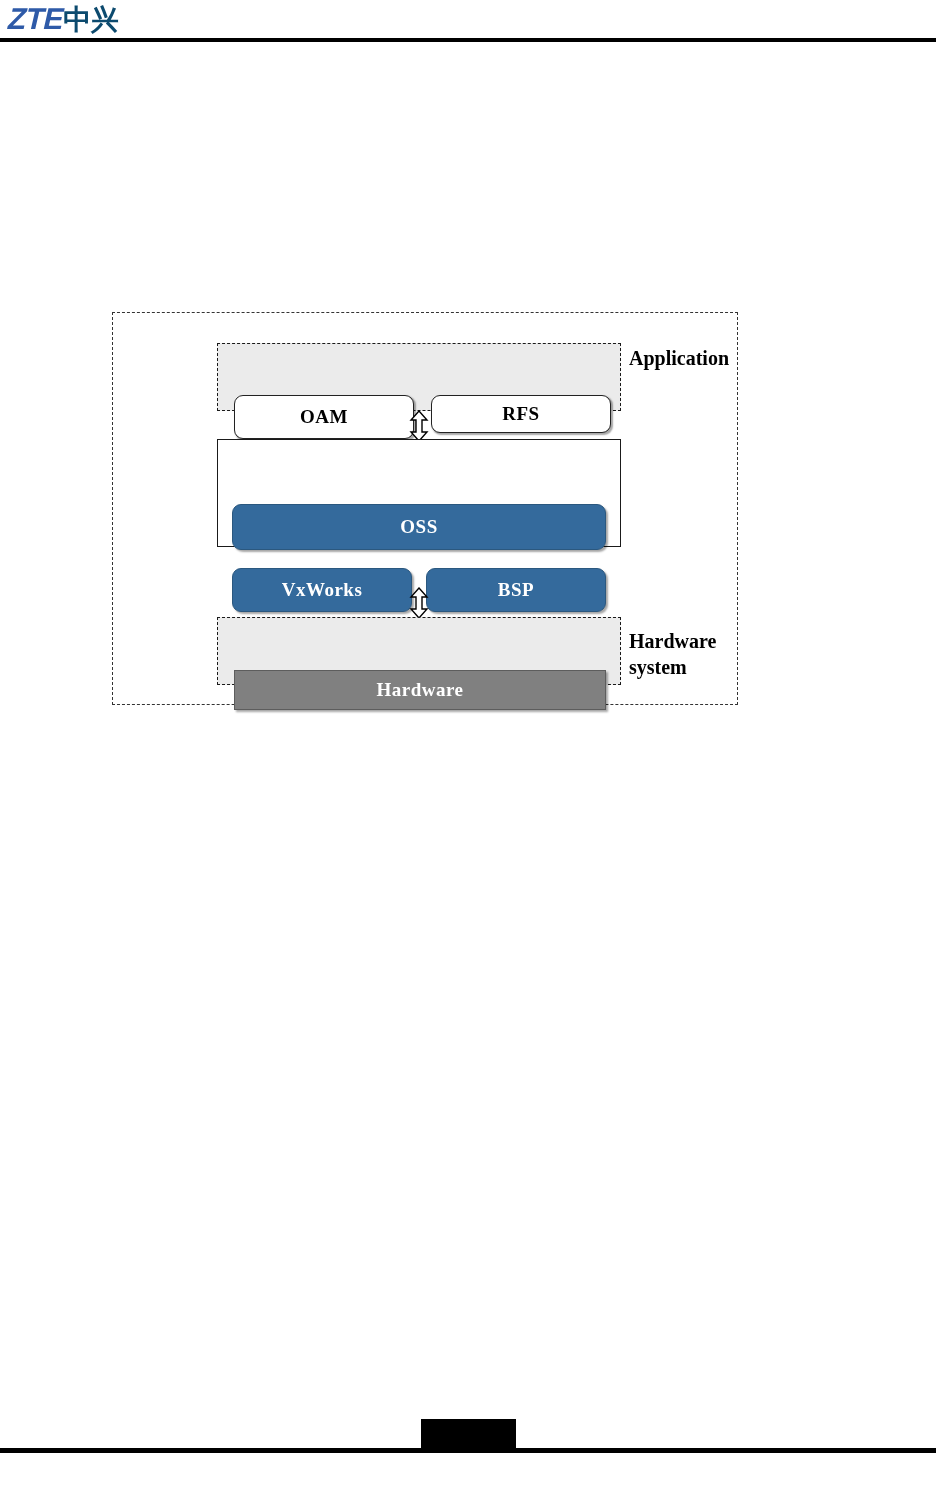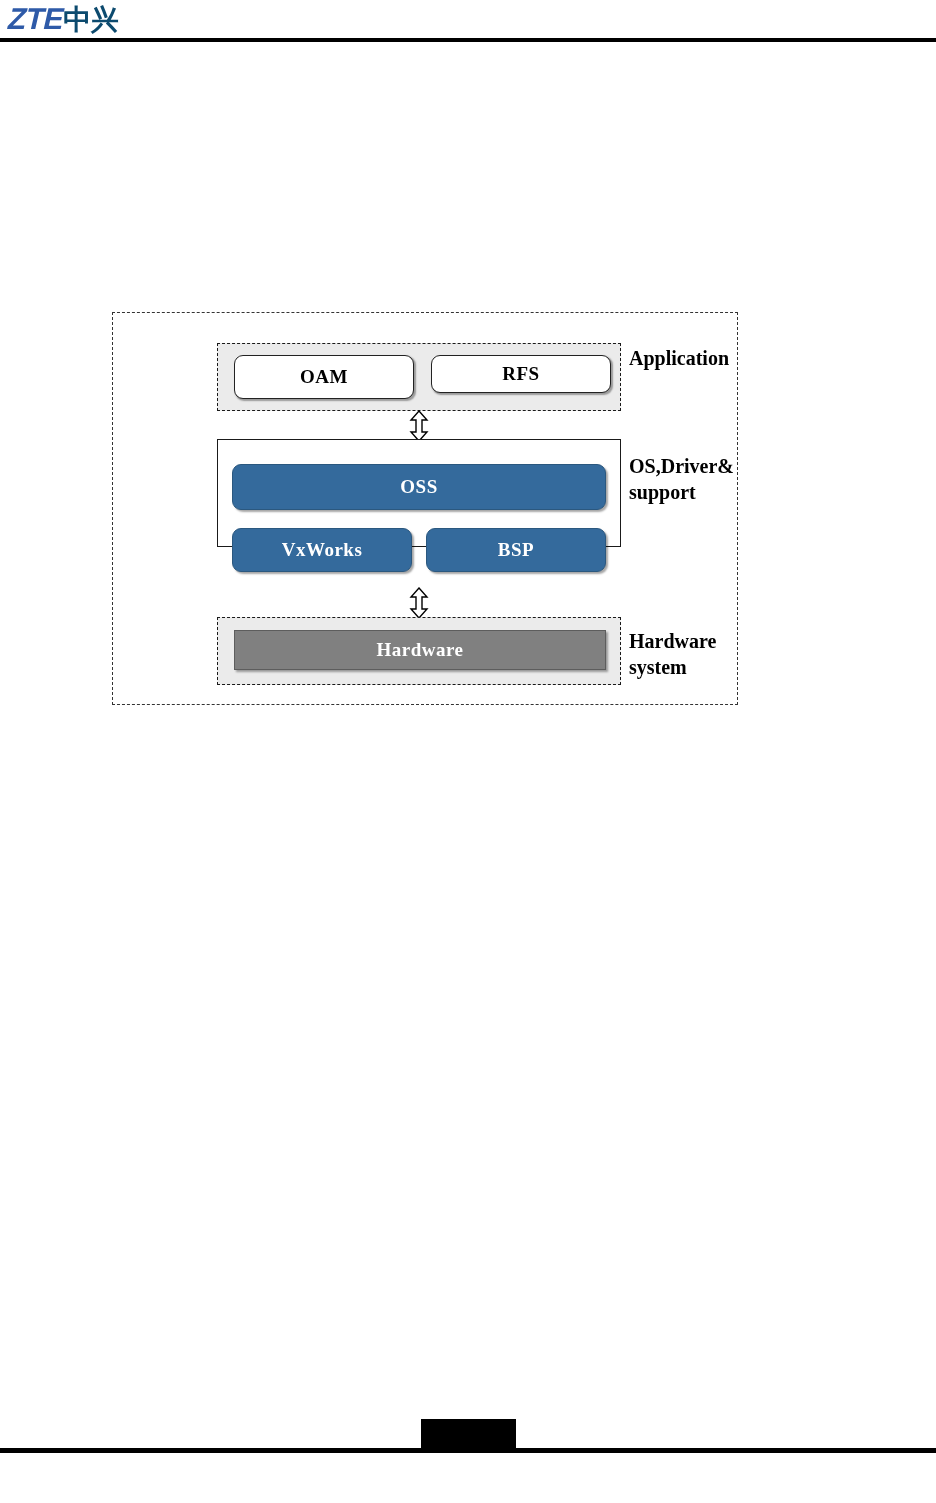--- a/index.html
+++ b/index.html
@@ -83,20 +83,21 @@
 
   
   .box {
     position: absolute;
     box-sizing: border-box;
     display: flex;
     align-items: center;
     justify-content: center;
     font-weight: bold;
     letter-spacing: 0.5px;
+    margin-top: 40px;
   }
   .box-white {
     background: #ffffff;
     border: 1.5px solid #222222;
     border-radius: 9px;
     color: #000000;
     font-size: 19px;
     box-shadow: 1.5px 1.5px 1.5px rgba(0,0,0,0.35);
   }
   .box-blue {
@@ -196,28 +197,20 @@
   <div class="band" id="hardware-band">
     <div class="box box-gray" id="box-hardware">
       <span>Hardware</span>
     </div>
   </div>
 
   <div class="side-label" id="label-application">
     <span>Application</span>
   </div>
 
-  <div class="side-label" id="label-os-driver">
-    <span class="justified">
-      <span>OS,</span>
-      <span>Driver</span>
-      <span>&amp;</span>
-    </span>
-    <div>support</div>
-  </div>
 
   <div class="side-label" id="label-hardware">
     <div>Hardware</div>
     <div>system</div>
   </div>
 
 </div>
 
 <div id="footer-redaction"></div>
 <div id="footer-rule"></div>

